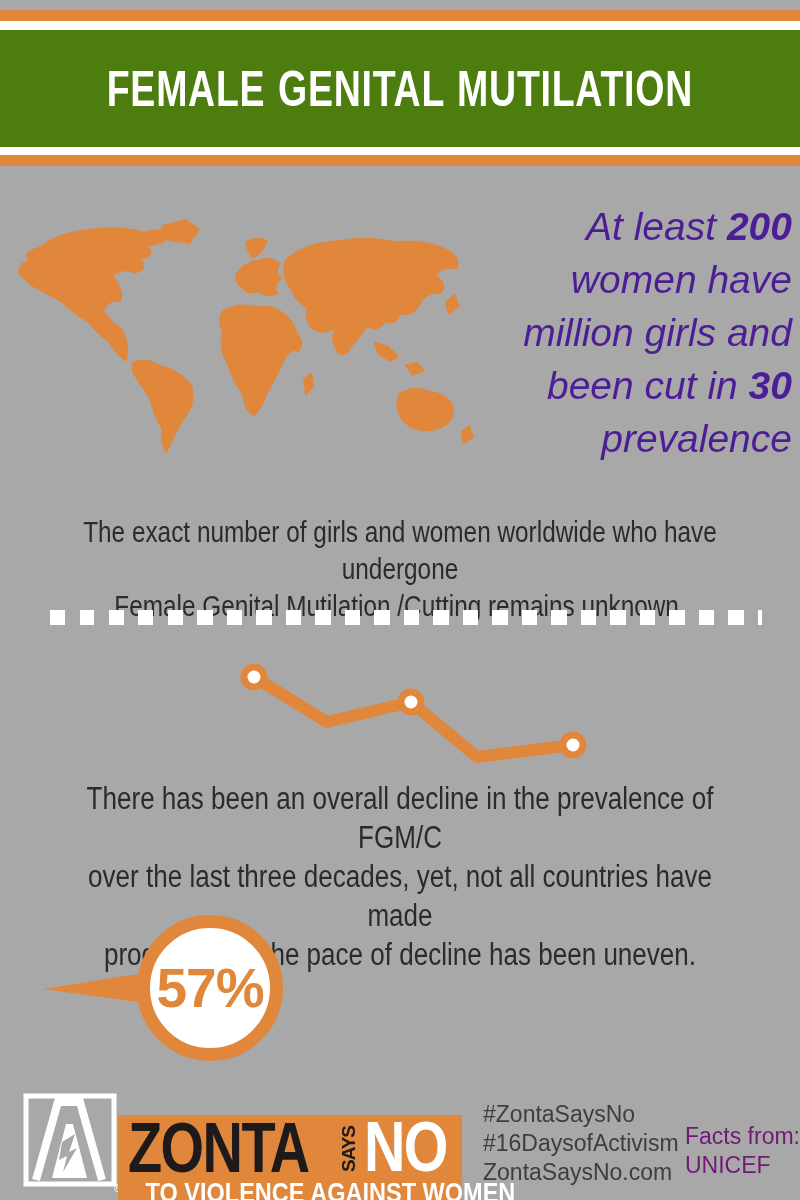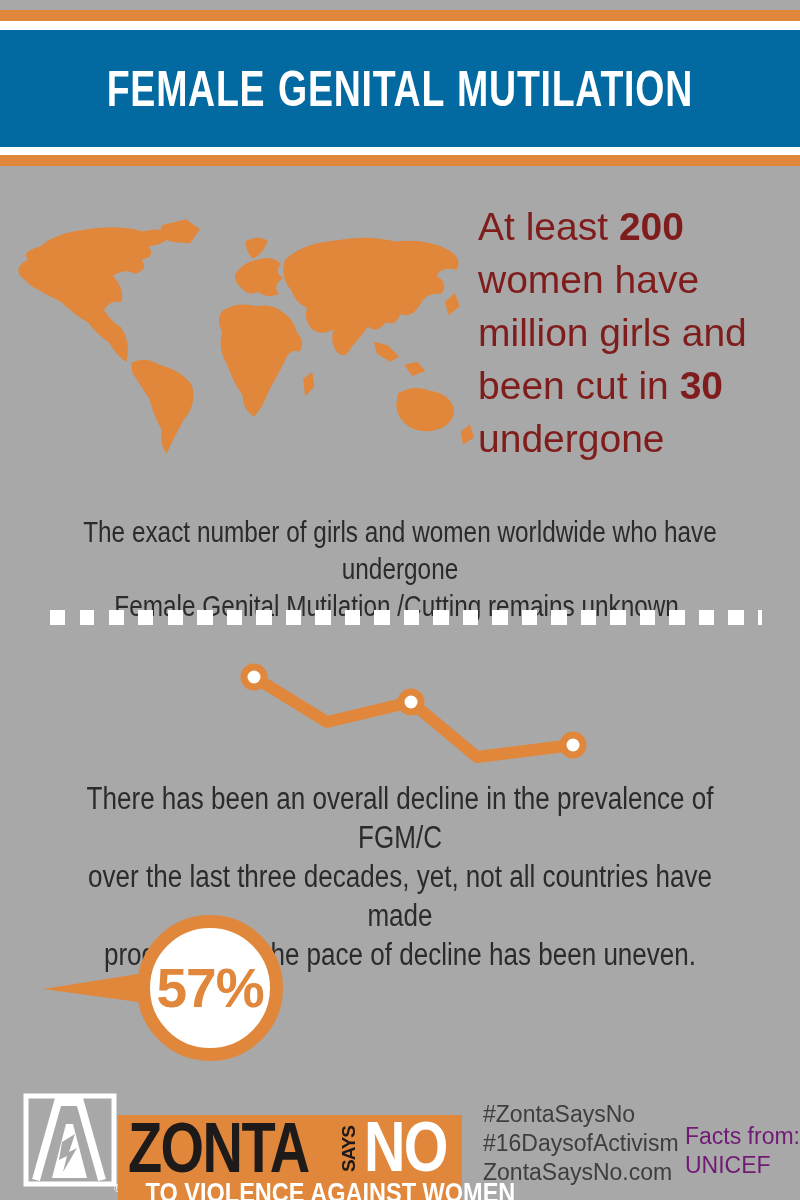--- a/index.html
+++ b/index.html
@@ -5,33 +5,33 @@
   html,body{margin:0;padding:0;background:#888;}
   .canvas{
     position:relative;width:800px;height:1200px;margin:0 auto;
     background:#a8a8a8;overflow:hidden;
     font-family:"Liberation Sans",sans-serif;color:#2d2d2d;
   }
   
   .stripe{position:absolute;left:0;width:800px;}
   .stripe.thin-top{top:10px;height:11px;background:#e0873c;}
   .stripe.white-top{top:21px;height:9px;background:#ffffff;}
-  .banner-main{position:absolute;left:0;top:30px;width:800px;height:117px;background:#0369a1;
+  .banner-main{position:absolute;left:0;top:30px;width:800px;height:117px;background:#4d7c0f;
     display:flex;align-items:center;justify-content:center;}
   .stripe.white-bot{top:147px;height:8px;background:#ffffff;}
   .stripe.thin-bot{top:155px;height:11px;background:#e0873c;}
   .page-title{
     color:#fff;font-size:50px;font-weight:bold;white-space:nowrap;
     transform:scaleX(.75);transform-origin:center;letter-spacing:1px;word-spacing:2px;
   }
   
   .map-wrap{position:absolute;left:12px;top:212px;width:465px;height:245px;}
   .hero-text{
     position:absolute;left:478px;top:200px;width:314px;
-    font-size:39px;line-height:53px;text-align:left;color:#7f1d1d;
+    font-size:39px;line-height:53px;text-align:right;color:#4c1d95;font-style:italic;
   }
   .hero-text b{font-weight:bold;}
   
   .para{
     position:absolute;left:0;width:800px;text-align:center;color:#2b2b2b;
     transform:scaleX(.84);transform-origin:center;
   }
   .para.p1{top:514px;font-size:29px;line-height:37px;}
   .para.p2{top:779px;font-size:31px;line-height:39px;}
   
@@ -131,21 +131,21 @@
         <polygon points="444,216 453,209 457,222 446,229"></polygon>
       </g>
     </svg>
   </div>
 
   <div class="hero-text">
     <div><span>At least </span><b>200</b></div>
     <div>women have</div>
     <div>million girls and</div>
     <div><span>been cut in </span><b>30</b></div>
-    <div>undergone</div>
+    <div>prevalence</div>
   </div>
 
   <div class="para p1">
     <div>The exact number of girls and women worldwide who have undergone</div>
     <div>Female Genital Mutilation /Cutting remains unknown.</div>
   </div>
 
   <div class="dashes"></div>
 
   <div class="chart-wrap">

